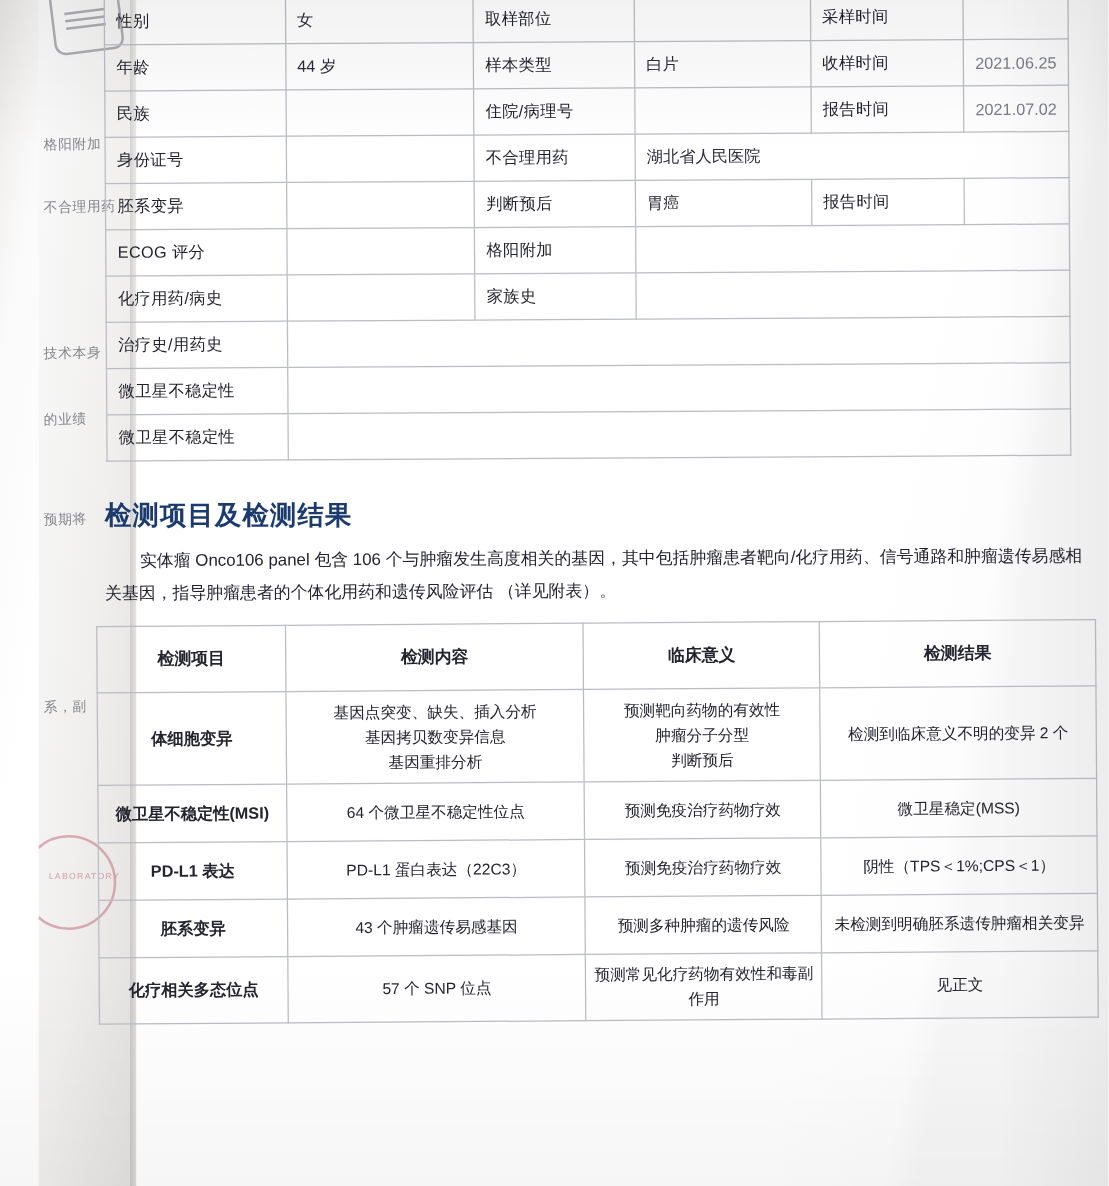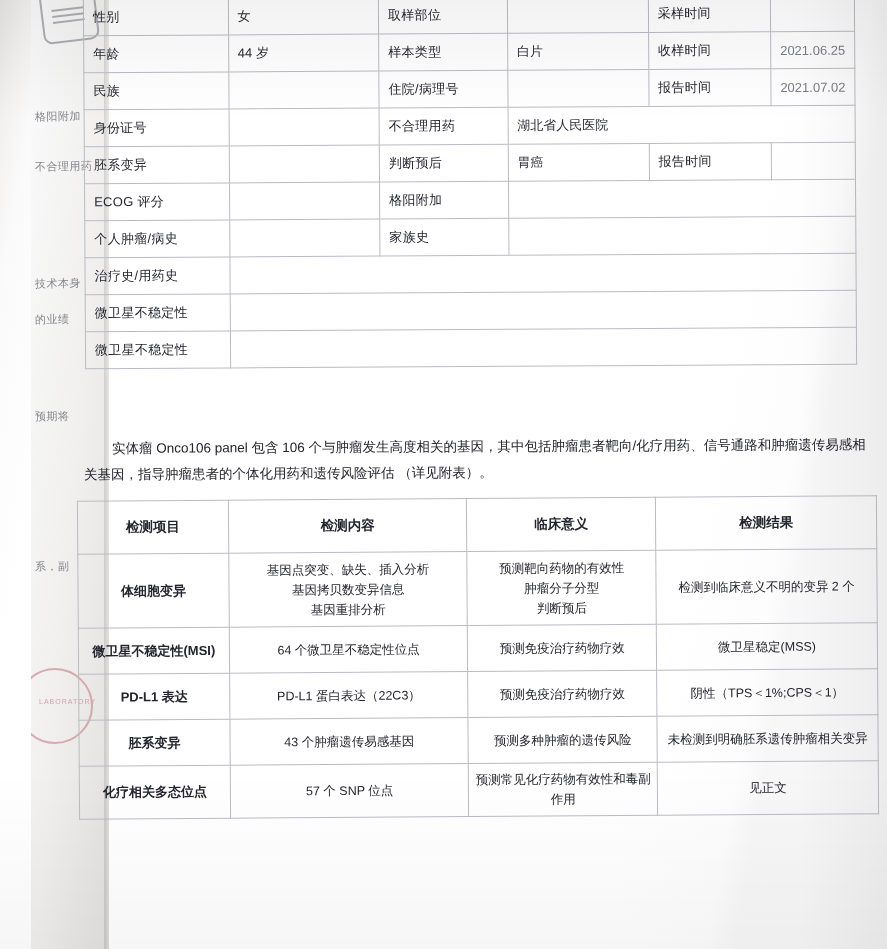--- a/index.html
+++ b/index.html
@@ -204,21 +204,21 @@
 </head>
 <body>
 
 <div class="paper">
 
   <div class="left-sheet">
     <div class="corner-logo"></div>
     <div class="left-text" style="top:110px;">格阳附加</div>
     <div class="left-text" style="top:160px;">不合理用药</div>
     <div class="left-text" style="top:277px;">技术本身</div>
-    <div class="left-text" style="top:314px;font-family:Liberation Mono, monospace;">的业绩</div>
+    <div class="left-text" style="top:330px;">的业绩</div>
     <div class="left-text" style="top:410px;">预期将</div>
     <div class="left-text" style="top:560px;">系，副</div>
     <div class="ghost-stamp">
       <span>LABORATORY</span>
     </div>
     <div class="left-sheet-edge"></div>
   </div>
 
   <table class="info-table">
     <tbody>
@@ -260,40 +260,41 @@
         <td class="lbl">报告时间</td>
         <td class="val"></td>
       </tr>
       <tr>
         <td class="lbl">ECOG 评分</td>
         <td class="val"></td>
         <td class="lbl">格阳附加</td>
         <td class="val" colspan="3"></td>
       </tr>
       <tr>
-        <td class="lbl">个人肿瘤/病史</td>
+        <td class="lbl">化疗用药/病史</td>
         <td class="val"></td>
         <td class="lbl">家族史</td>
         <td class="val" colspan="3"></td>
       </tr>
       <tr>
         <td class="lbl">治疗史/用药史</td>
         <td class="val" colspan="5"></td>
       </tr>
       <tr>
         <td class="lbl">微卫星不稳定性</td>
         <td class="val" colspan="5"></td>
       </tr>
       <tr>
         <td class="lbl">微卫星不稳定性</td>
         <td class="val" colspan="5"></td>
       </tr>
     </tbody>
   </table>
 
+  <div class="section-title">检测项目及检测结果</div>
   <div class="section-underline"></div>
   <div class="para">实体瘤 Onco106 panel 包含 106 个与肿瘤发生高度相关的基因，其中包括肿瘤患者靶向/化疗用药、信号通路和肿瘤遗传易感相关基因，指导肿瘤患者的个体化用药和遗传风险评估 （详见附表）。</div>
 
   <table class="res-table">
     <thead>
       <tr>
         <th>检测项目</th>
         <th>检测内容</th>
         <th>临床意义</th>
         <th>检测结果</th>

